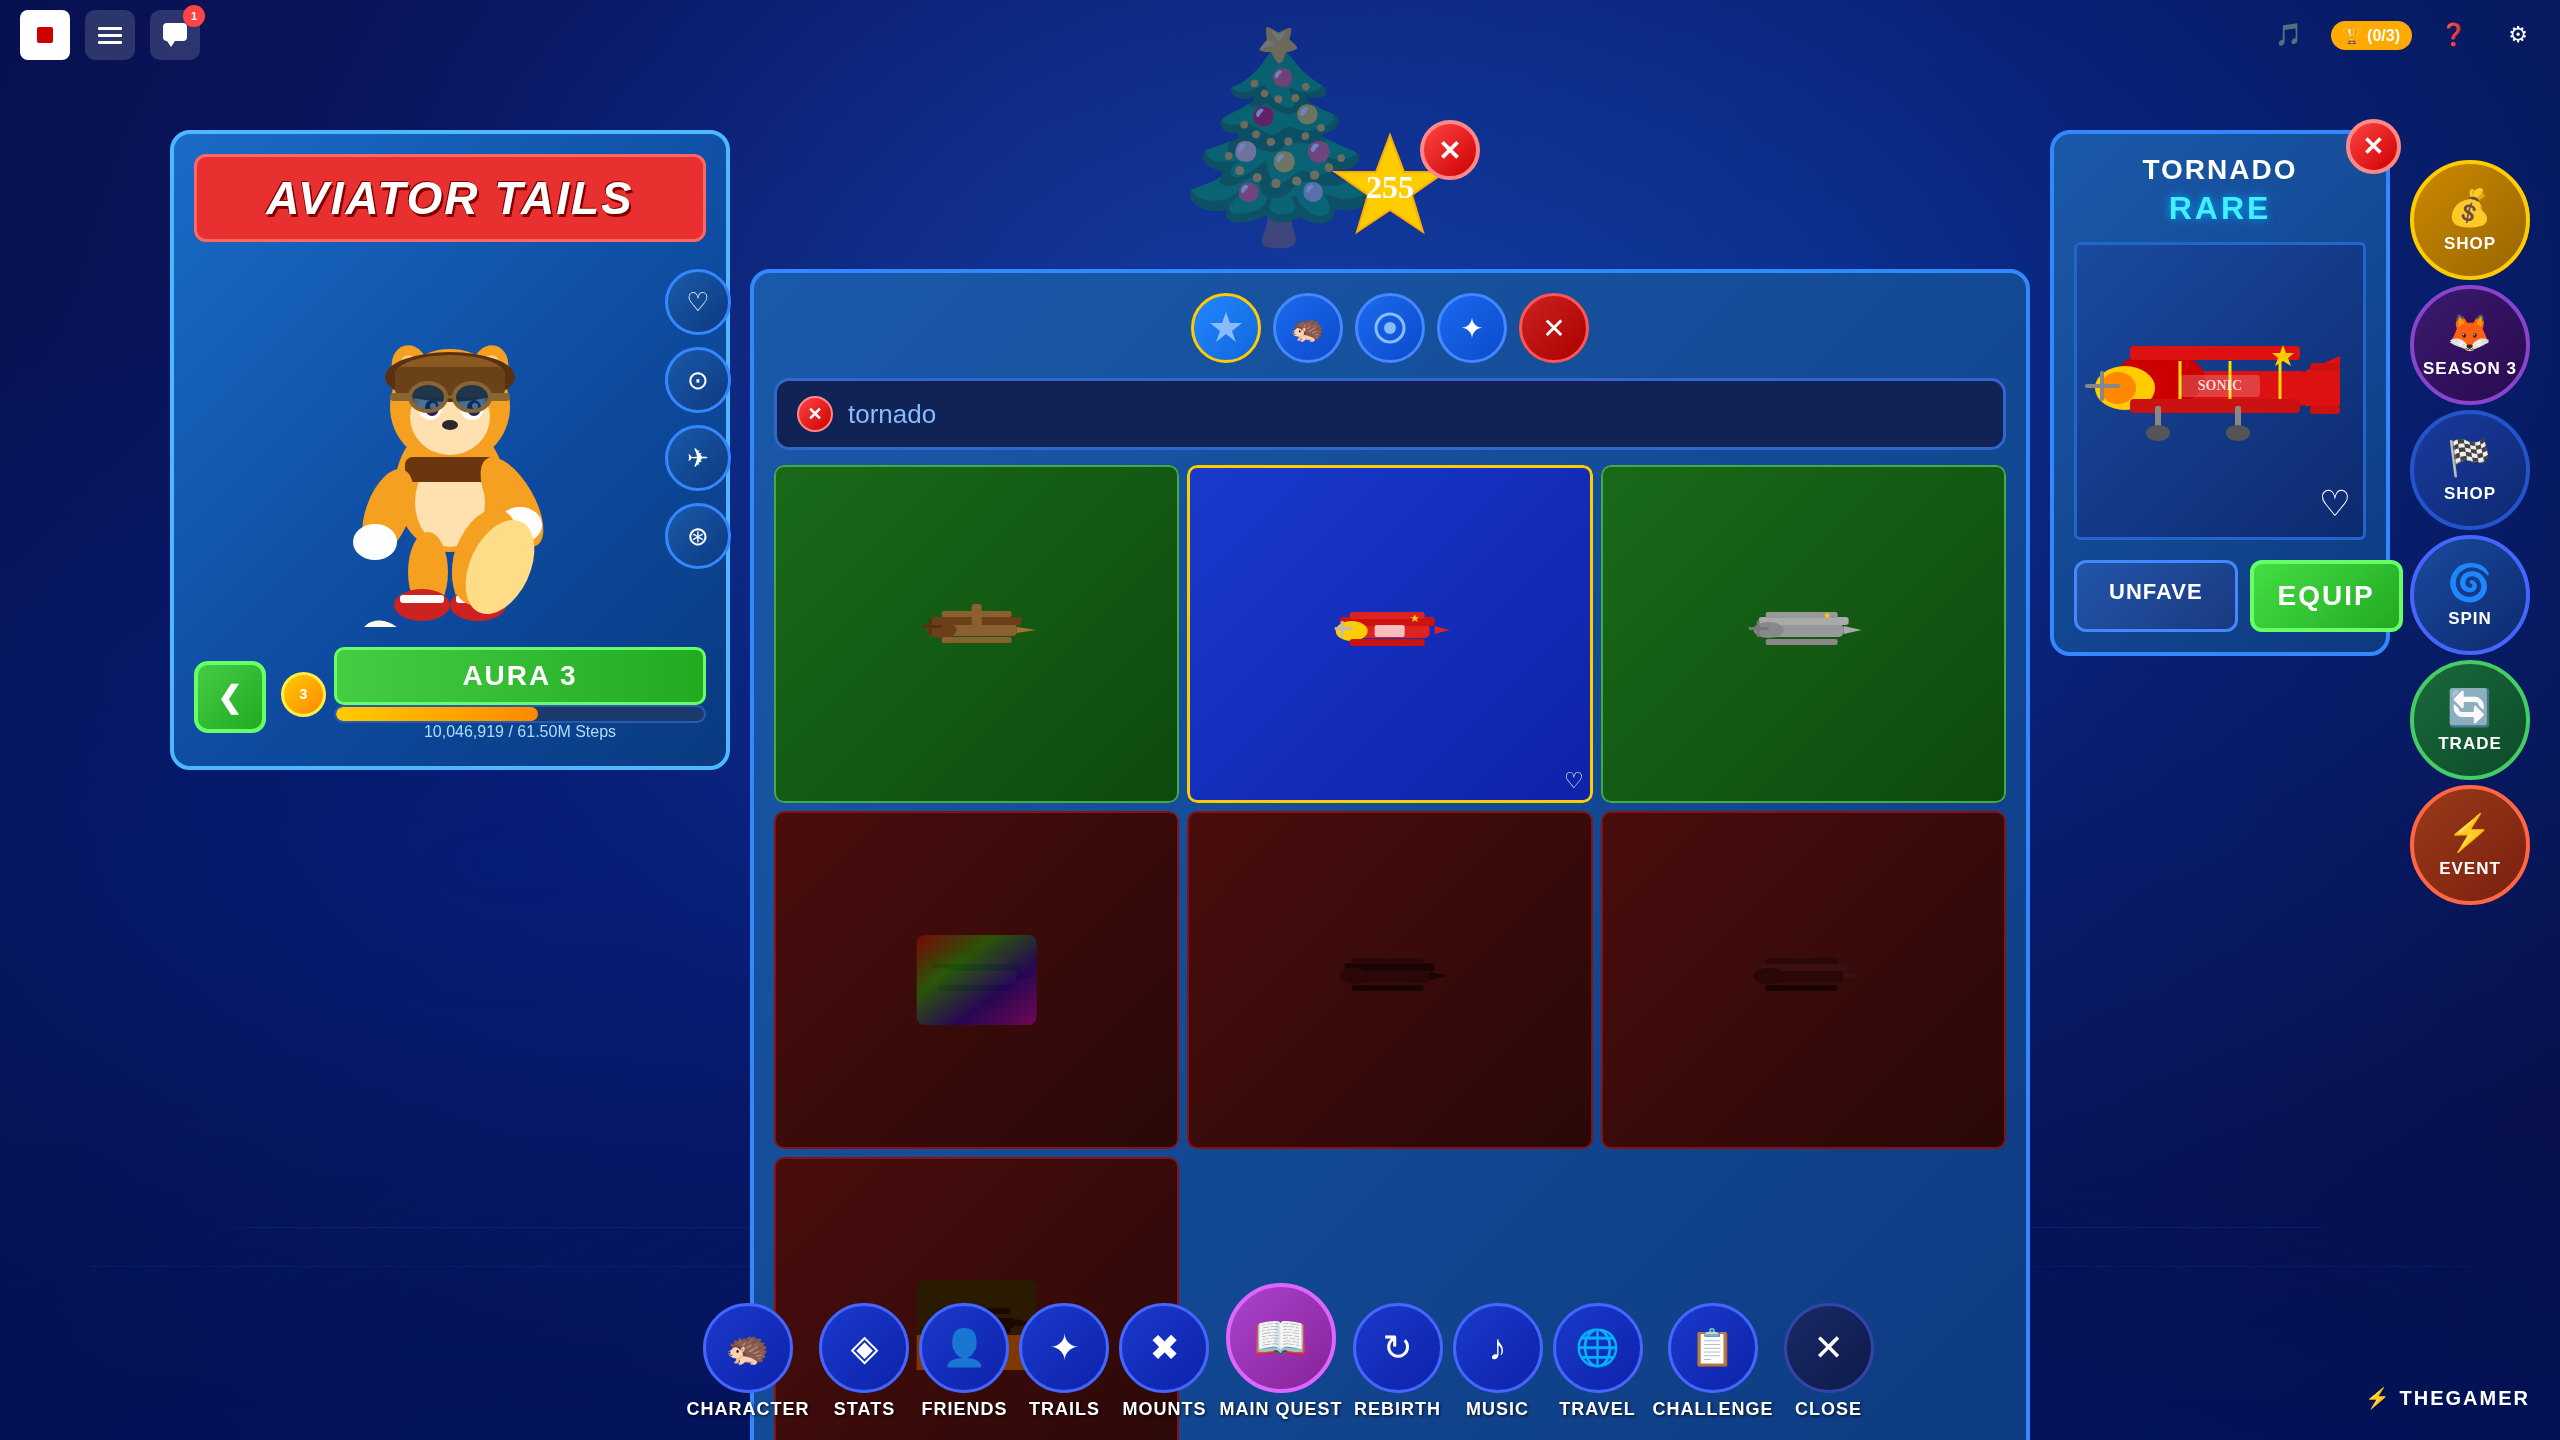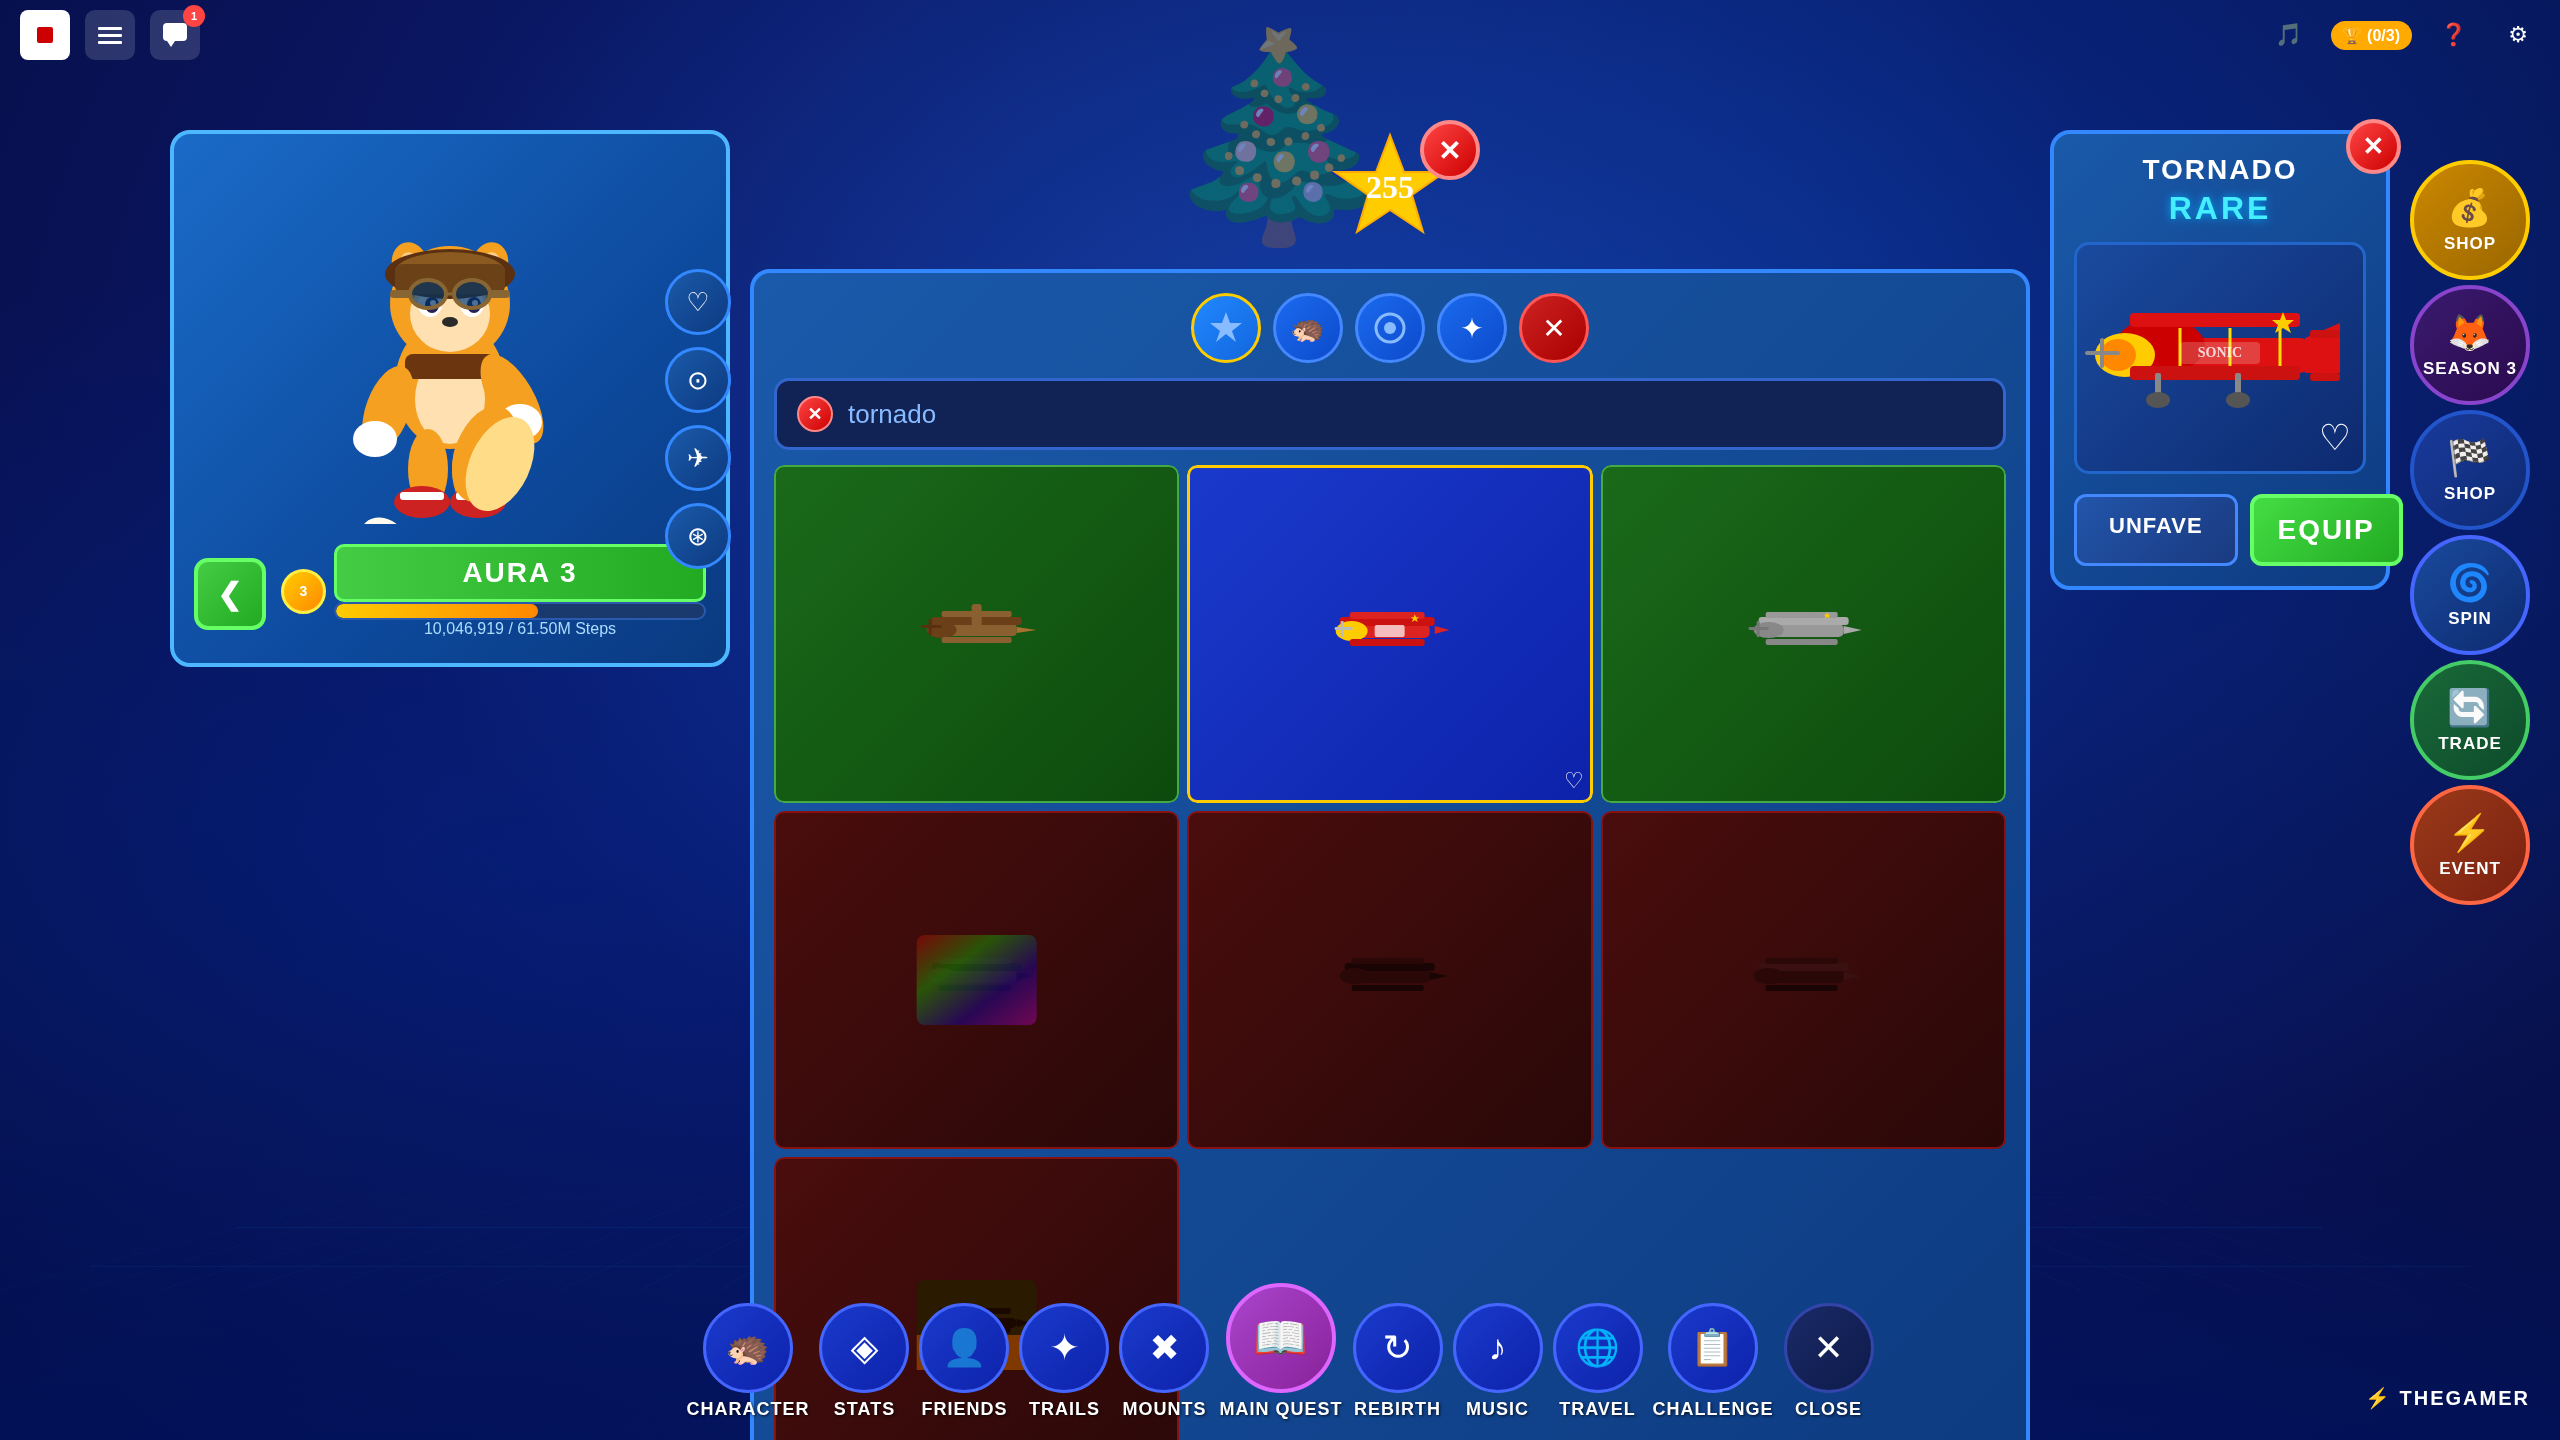--- a/index.html
+++ b/index.html
@@ -436,22 +436,22 @@
       font-weight: 900;
       color: #44eeff;
       text-align: center;
       letter-spacing: 3px;
       text-shadow: 0 0 10px #00aaff;
       margin-bottom: 15px;
     }
     .item-preview {
       background: linear-gradient(135deg, #1a4a9e, #0d2a70);
       border: 3px solid #2266cc;
-      border-radius: 15px;
-      height: 232px;
+      border-radius: 6px;
+      height: 298px;
       display: flex;
       align-items: center;
       justify-content: center;
       position: relative;
       overflow: hidden;
       margin-bottom: 20px;
     }
     .item-preview-heart {
       position: absolute;
       bottom: 12px;
@@ -678,20 +678,23 @@
       🏆 <span>(0/3)</span>
     </div>
     <div class="top-right-icon">❓</div>
     <div class="top-right-icon">⚙</div>
   </div>
 </div>
 
 <div class="main-dialog">
 
   <div class="character-panel">
+    <div class="character-title-bar">
+      <div class="character-title-text">AVIATOR TAILS</div>
+    </div>
 
     <div class="character-image-area">
 
       <svg width="280" height="360" viewBox="0 0 280 360">
 
         <ellipse cx="140" cy="220" rx="55" ry="65" fill="#f5a020"></ellipse>
 
         <ellipse cx="140" cy="235" rx="35" ry="45" fill="#ffe0b0"></ellipse>
 
         <ellipse cx="140" cy="140" rx="60" ry="58" fill="#f5a020"></ellipse>

